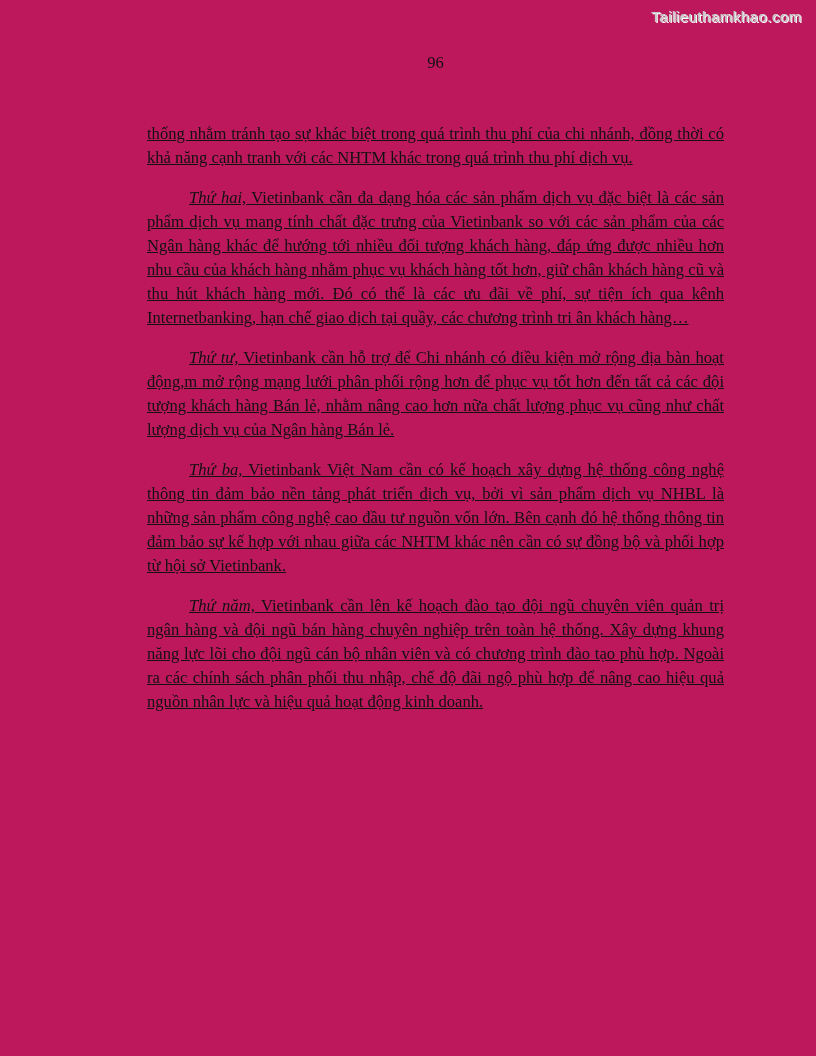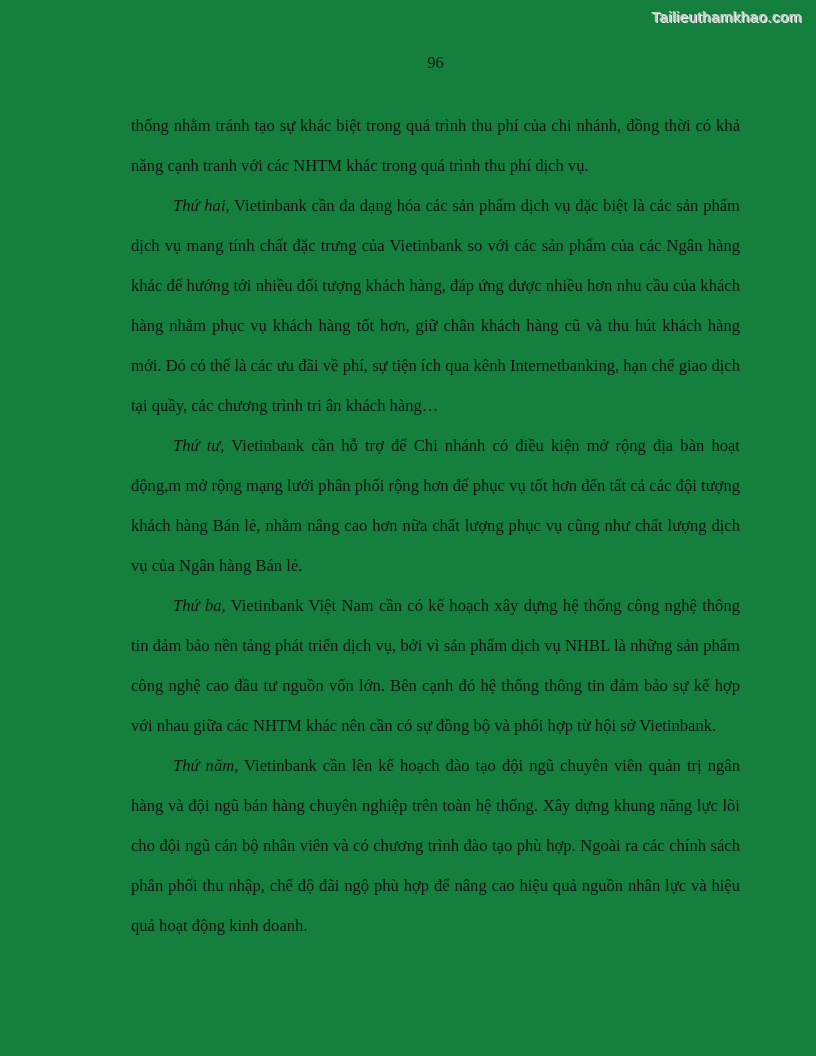--- a/index.html
+++ b/index.html
@@ -7,49 +7,50 @@
   body {
     width: 816px;
     height: 1056px;
     background: #e8e8e8;
     font-family: "Liberation Serif", serif;
   }
   .page {
     position: relative;
     width: 816px;
     height: 1056px;
-    background: #15803d;
+    background: #be185d;
     overflow: hidden;
     padding: 52px 76px 0 131px;
   }
   .watermark {
     position: absolute;
     top: 8px;
     right: 14px;
     font-family: "Liberation Sans", sans-serif;
     font-size: 15px;
     letter-spacing: 0.5px;
     color: #c9c9c9;
     text-shadow: 1px 1px 0 #ffffff, -0.5px -0.5px 0 #bdbdbd;
   }
   .page-number {
     text-align: center;
     font-size: 16.5px;
     color: #111111;
-    margin: 0 0 32px 0;
+    margin: 0 0 48px 0;
     line-height: 22px;
   }
   .document-body {
     color: #111111;
     font-size: 16.6px;
   }
   .para {
-    margin: 0;
-    line-height: 40px;
+    margin: 16px;
+    line-height: 24px;
     text-align: justify;
+    text-decoration: underline;
   }
   .para.indent {
     text-indent: 42px;
   }
   .para em {
     font-style: italic;
   }
 </style>
 </head>
 <body>

